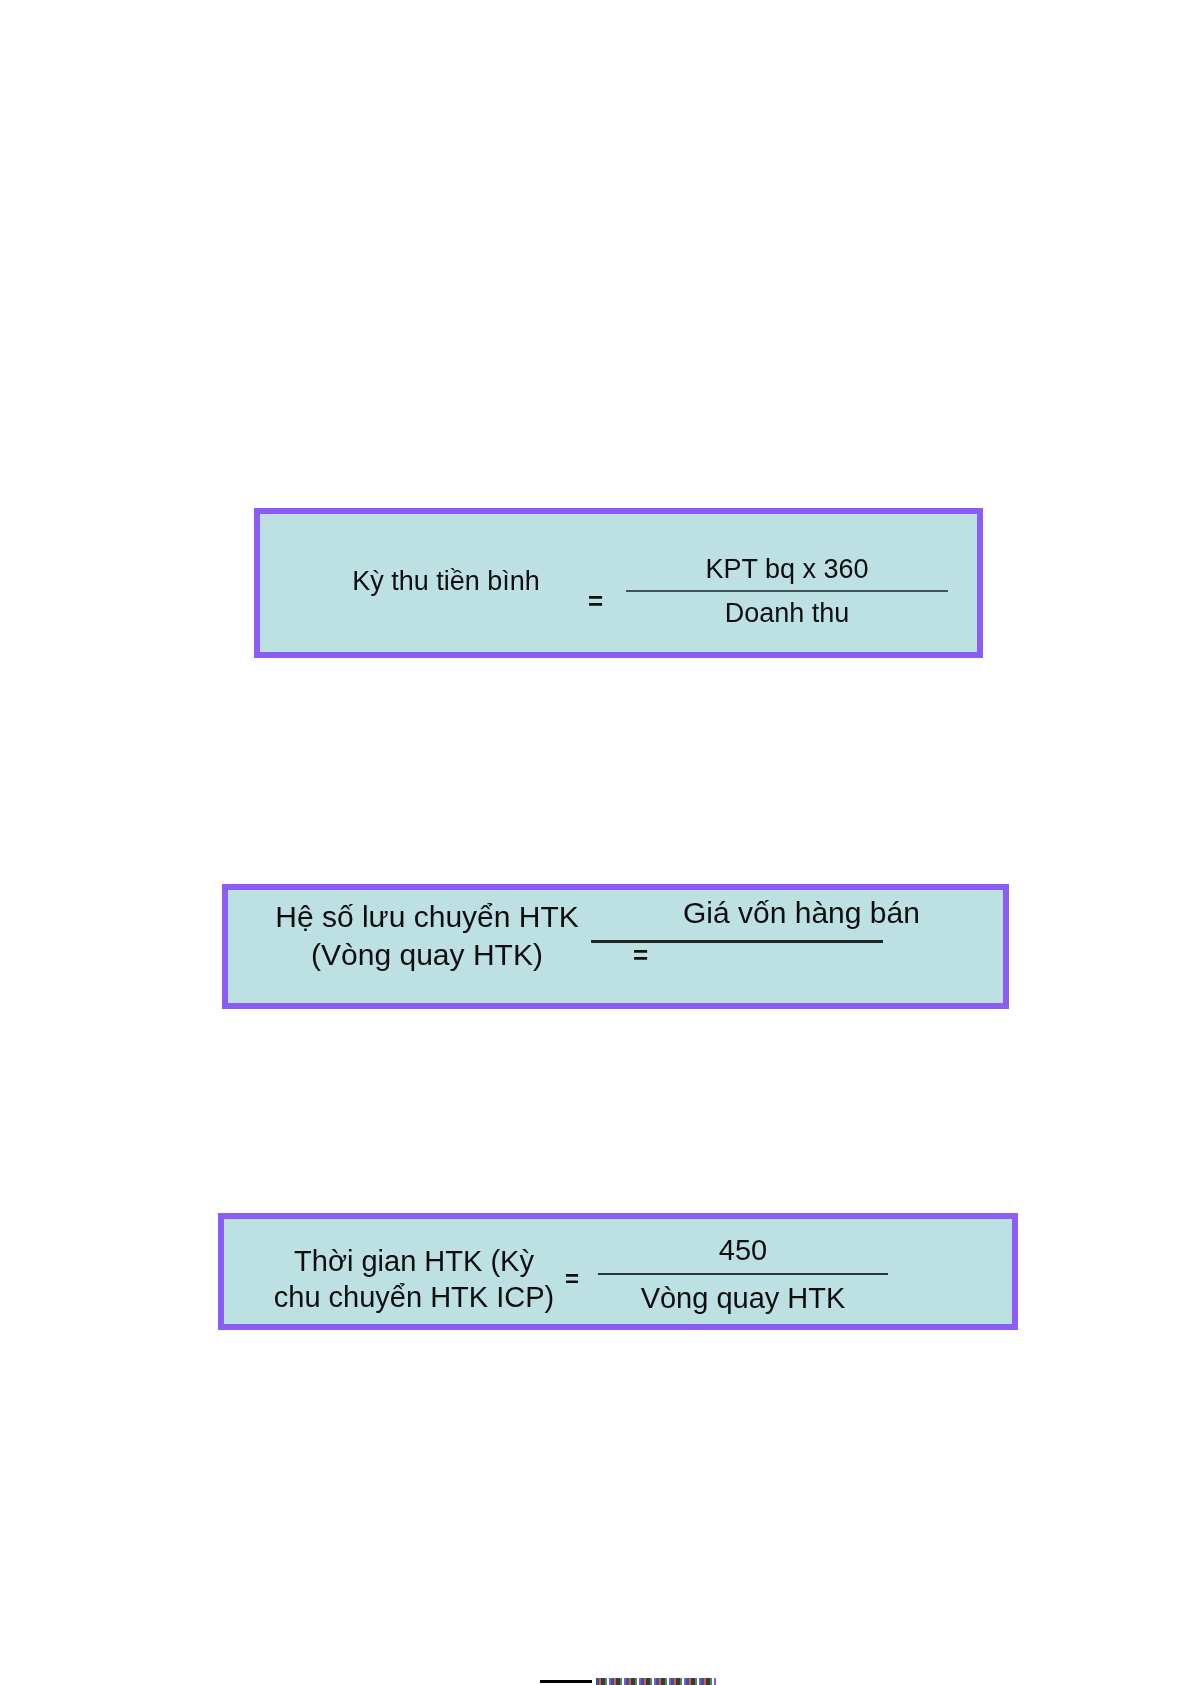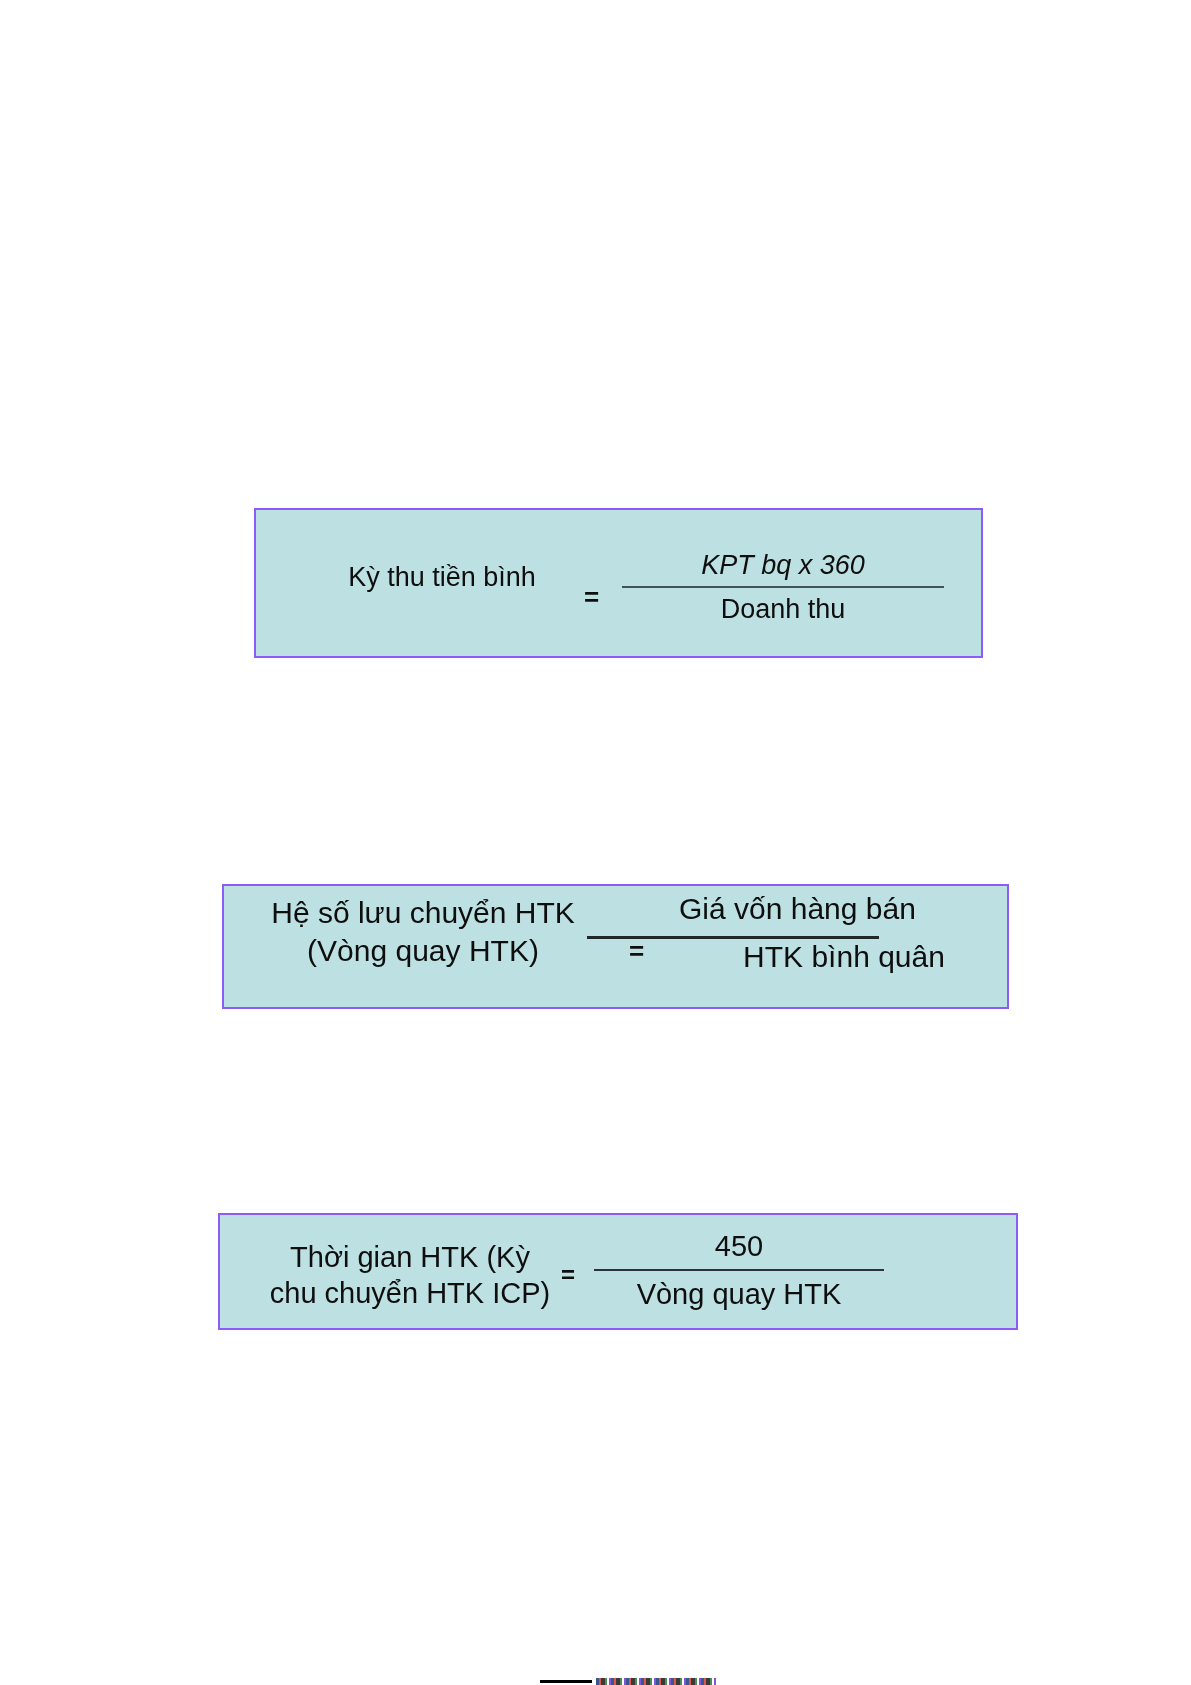--- a/index.html
+++ b/index.html
@@ -7,35 +7,35 @@
     position:relative;
     width:1191px;height:1685px;
     background:#ffffff;
     overflow:hidden;
     font-family:"Liberation Sans", sans-serif;
     color:#0e0e0e;
   }
   .fbox{
     position:absolute;
     background:#bde0e3;
-    border:2px solid #8b5cf6;
+    border:6px solid #8b5cf6;
     box-sizing:border-box;
   }
   #box-acp{left:254px;top:508px;width:729px;height:150px;}
   #box-turnover{left:222px;top:884px;width:787px;height:125px;}
   #box-icp{left:218px;top:1213px;width:800px;height:117px;}
 
   .b-label{position:absolute;text-align:center;white-space:nowrap;}
   .b-label span{display:block;}
 
   
   #box-acp .b-label{left:36px;top:50px;width:300px;font-size:27px;line-height:34px;}
   #box-acp .eq{position:absolute;left:328px;top:72px;font-size:26px;font-weight:700;}
   #box-acp .frac{position:absolute;left:366px;top:34px;width:322px;text-align:center;font-size:27px;}
-  #box-acp .num{line-height:42px;font-style:italic;}
+  #box-acp .num{line-height:42px;}
   #box-acp .fbar{border-top:2px solid #41535b;width:100%;}
   #box-acp .den{line-height:42px;}
 
   
   #box-turnover .b-label{left:34px;top:8px;width:330px;font-size:30px;line-height:38px;}
   #box-turnover .eq{position:absolute;left:405px;top:50px;font-size:26px;font-weight:700;}
   #box-turnover .fbar{position:absolute;left:363px;top:50px;width:292px;height:0;border-top:3px solid #20272b;}
   #box-turnover .num{position:absolute;left:455px;top:6px;width:300px;text-align:left;font-size:30px;}
   #box-turnover .den{position:absolute;left:470px;top:54px;width:300px;text-align:center;font-size:30px;}
 
@@ -75,21 +75,20 @@
   </div>
 
   <div class="fbox" id="box-turnover">
     <div class="b-label">
       <span>Hệ số lưu chuyển HTK</span>
       <span>(Vòng quay HTK)</span>
     </div>
     <div class="num">Giá vốn hàng bán</div>
     <div class="fbar"></div>
     <div class="eq">=</div>
-    <div class="den">HTK bình quân</div>
   </div>
 
   <div class="fbox" id="box-icp">
     <div class="b-label">
       <span>Thời gian HTK (Kỳ</span>
       <span>chu chuyển HTK ICP)</span>
     </div>
     <div class="eq">=</div>
     <div class="frac">
       <div class="num">450</div>

